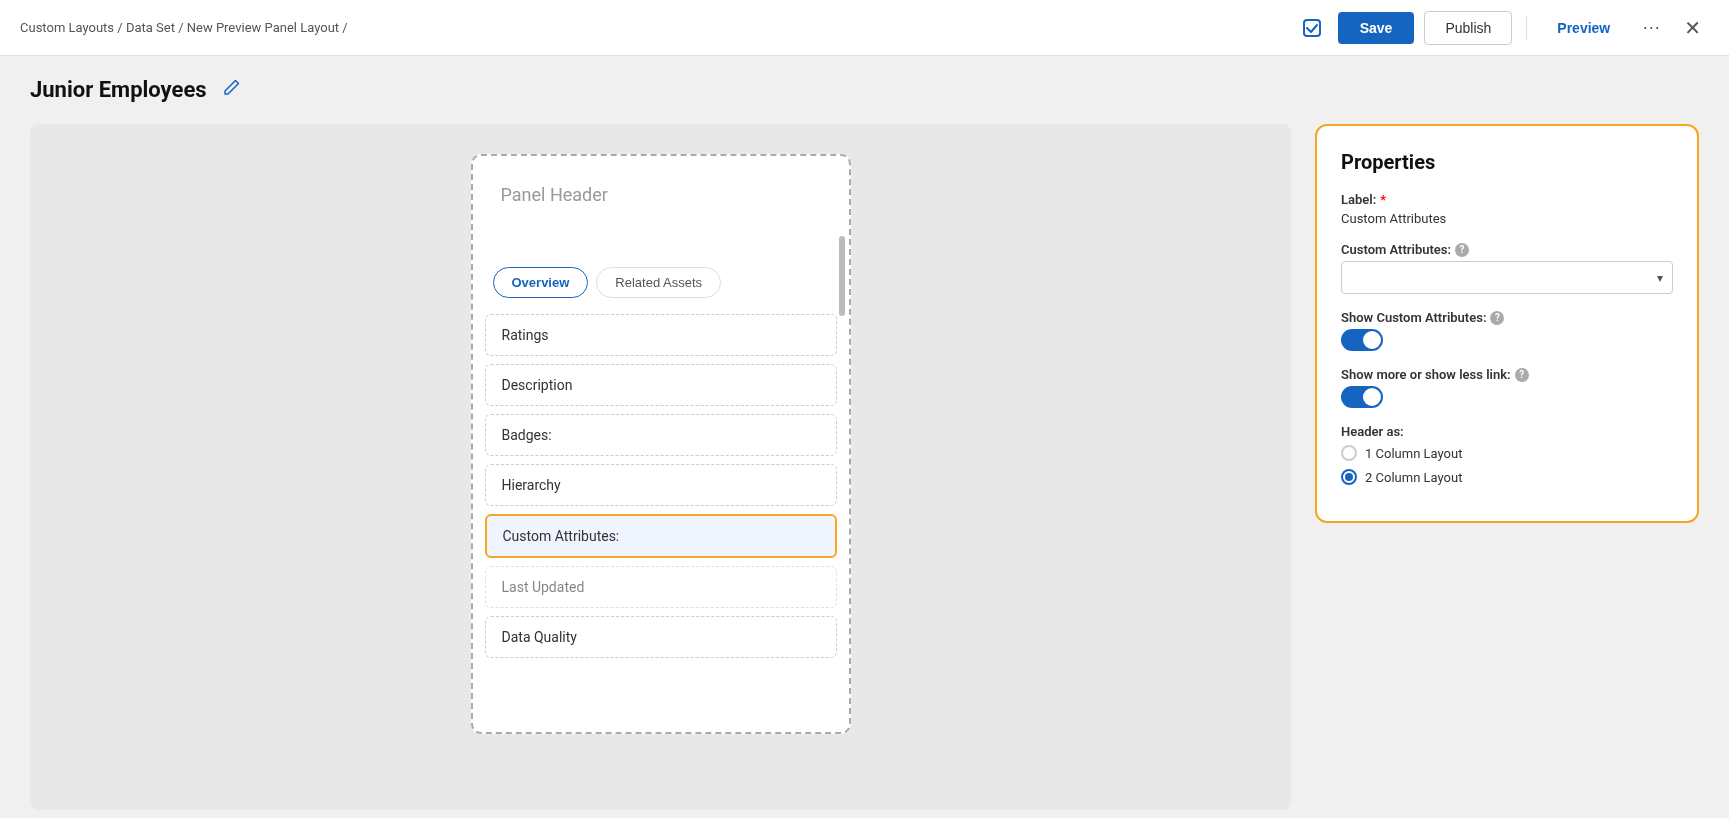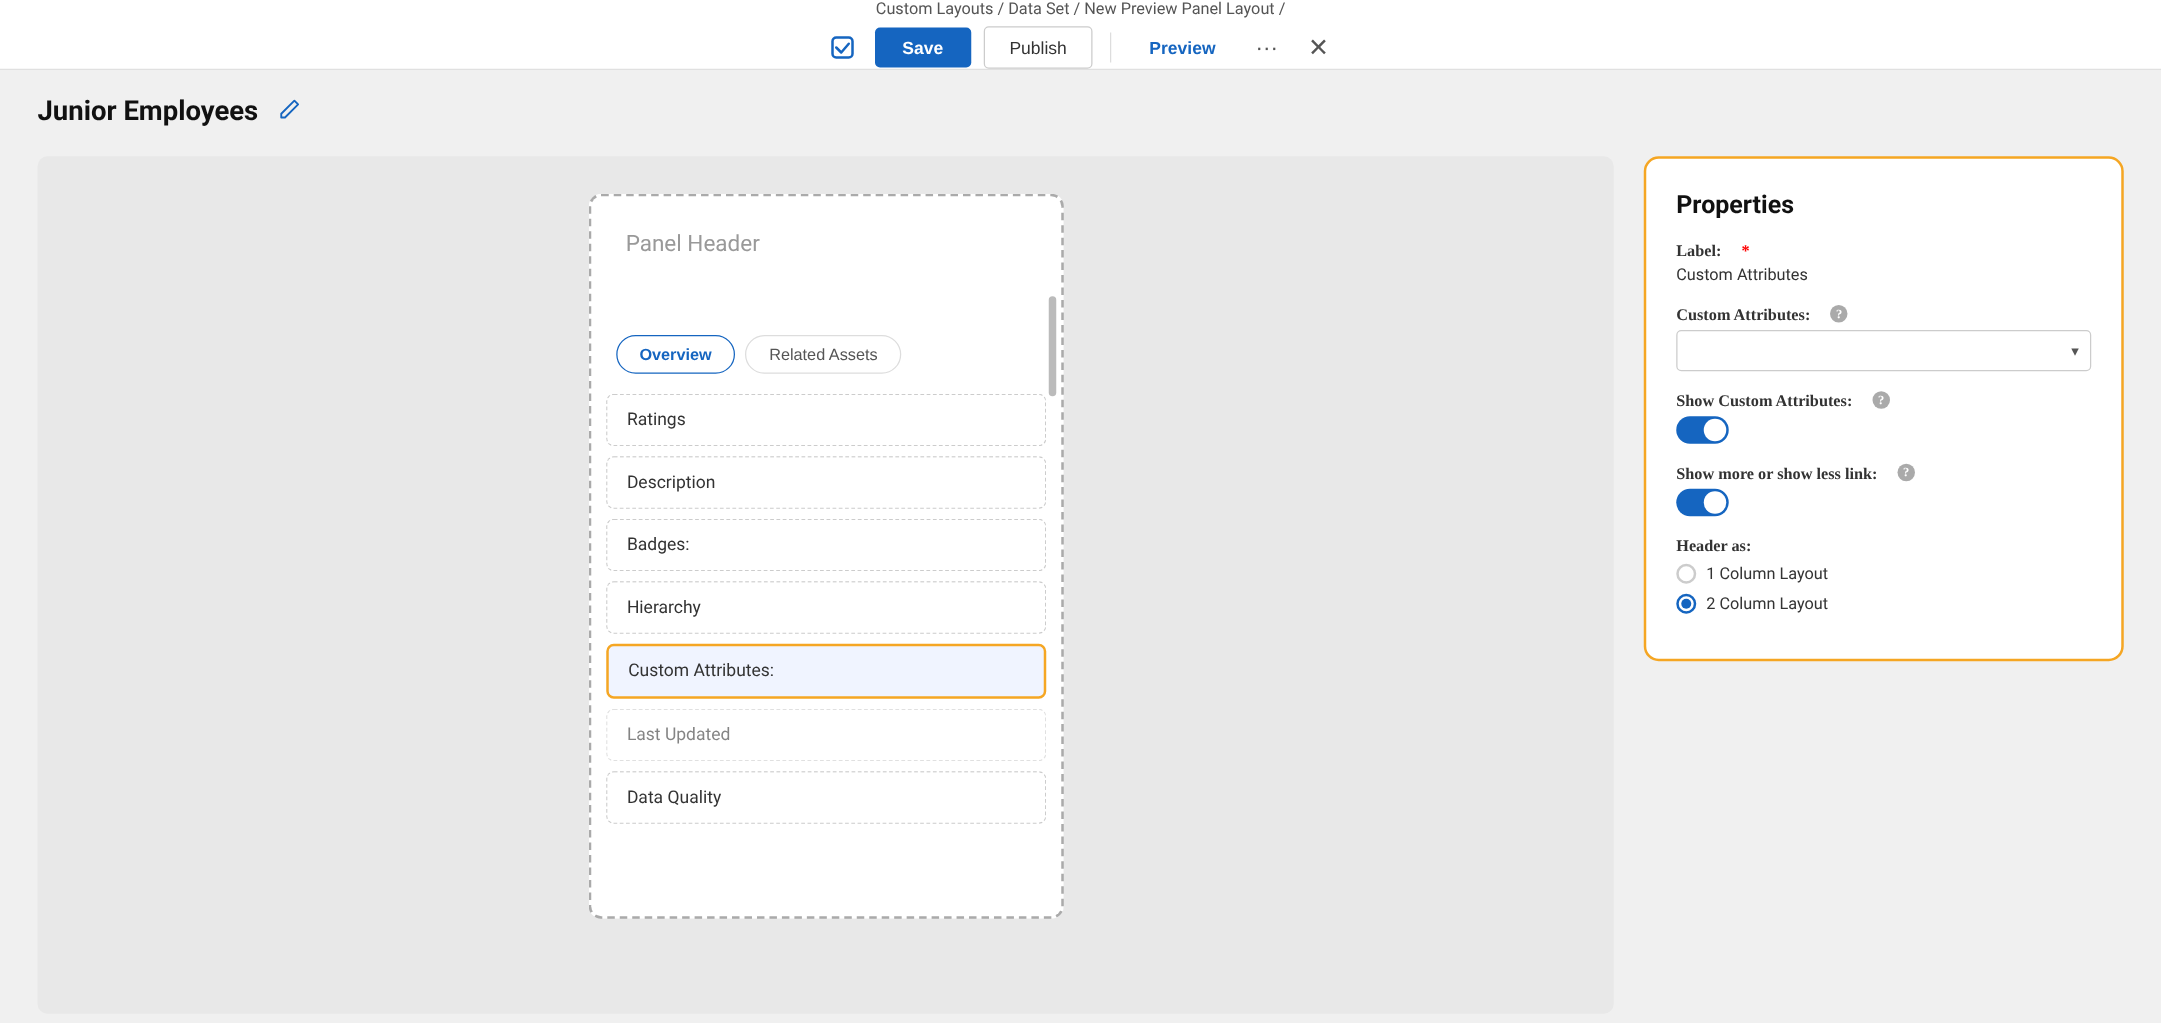--- a/index.html
+++ b/index.html
@@ -3,21 +3,20 @@
   <meta charset="utf-8">
   <style>
     * { box-sizing: border-box; margin: 0; padding: 0; }
     body { font-family: -apple-system, BlinkMacSystemFont, 'Segoe UI', Roboto, sans-serif; background: #f0f0f0; width: 1729px; height: 818px; overflow: hidden; }
 
     
     .top-bar {
       display: flex; align-items: center; justify-content: space-between;
       background: #fff; padding: 0 20px; height: 56px;
       border-bottom: 1px solid #e0e0e0;
-      flex-direction: column;
     }
     .breadcrumb { display: flex; align-items: center; font-size: 13px; color: #555; gap: 0; }
     .breadcrumb span { color: #555; }
     .top-bar-actions { display: flex; align-items: center; gap: 10px; }
     .btn-check-icon { width: 32px; height: 32px; border: none; background: transparent; cursor: pointer; display: flex; align-items: center; justify-content: center; }
     .btn-save { background: #1565c0; color: #fff; border: none; border-radius: 4px; padding: 8px 22px; font-size: 14px; font-weight: 600; cursor: pointer; }
     .btn-publish { background: #fff; color: #333; border: 1px solid #ccc; border-radius: 4px; padding: 8px 20px; font-size: 14px; cursor: pointer; }
     .btn-preview { background: #fff; color: #1565c0; border: none; padding: 8px 16px; font-size: 14px; font-weight: 600; cursor: pointer; }
     .btn-more { background: transparent; border: none; cursor: pointer; font-size: 18px; color: #555; padding: 4px 6px; }
     .btn-close { background: transparent; border: none; cursor: pointer; font-size: 20px; color: #555; padding: 4px 8px; }
@@ -62,21 +61,21 @@
 
     
     .properties-panel {
       width: 384px; margin-left: 24px;
       background: #fff; border: 2px solid #f5a623;
       border-radius: 12px; padding: 24px 24px 20px;
       height: fit-content;
     }
     .props-title { font-size: 20px; font-weight: 700; color: #111; margin-bottom: 18px; }
     .prop-group { margin-bottom: 16px; }
-    .prop-label { font-size: 13px; font-weight: 600; color: #333; margin-bottom: 4px; display: flex; gap: 16px; font-family: Liberation Serif, serif; }
+    .prop-label { font-size: 13px; font-weight: 600; color: #333; margin-bottom: 4px; display: flex; align-items: center; gap: 4px; }
     .prop-label .required { color: red; }
     .prop-label .help-icon { width: 14px; height: 14px; border-radius: 50%; background: #aaa; color: #fff; font-size: 10px; display: inline-flex; align-items: center; justify-content: center; cursor: pointer; }
     .prop-value-text { font-size: 13px; color: #333; }
 
     
     .select-wrapper { position: relative; display: flex; align-items: center; }
     .select-input {
       width: 100%; padding: 8px 32px 8px 10px; border: 1px solid #ccc;
       border-radius: 4px; font-size: 13px; appearance: none; background: #fff; cursor: pointer;
     }

